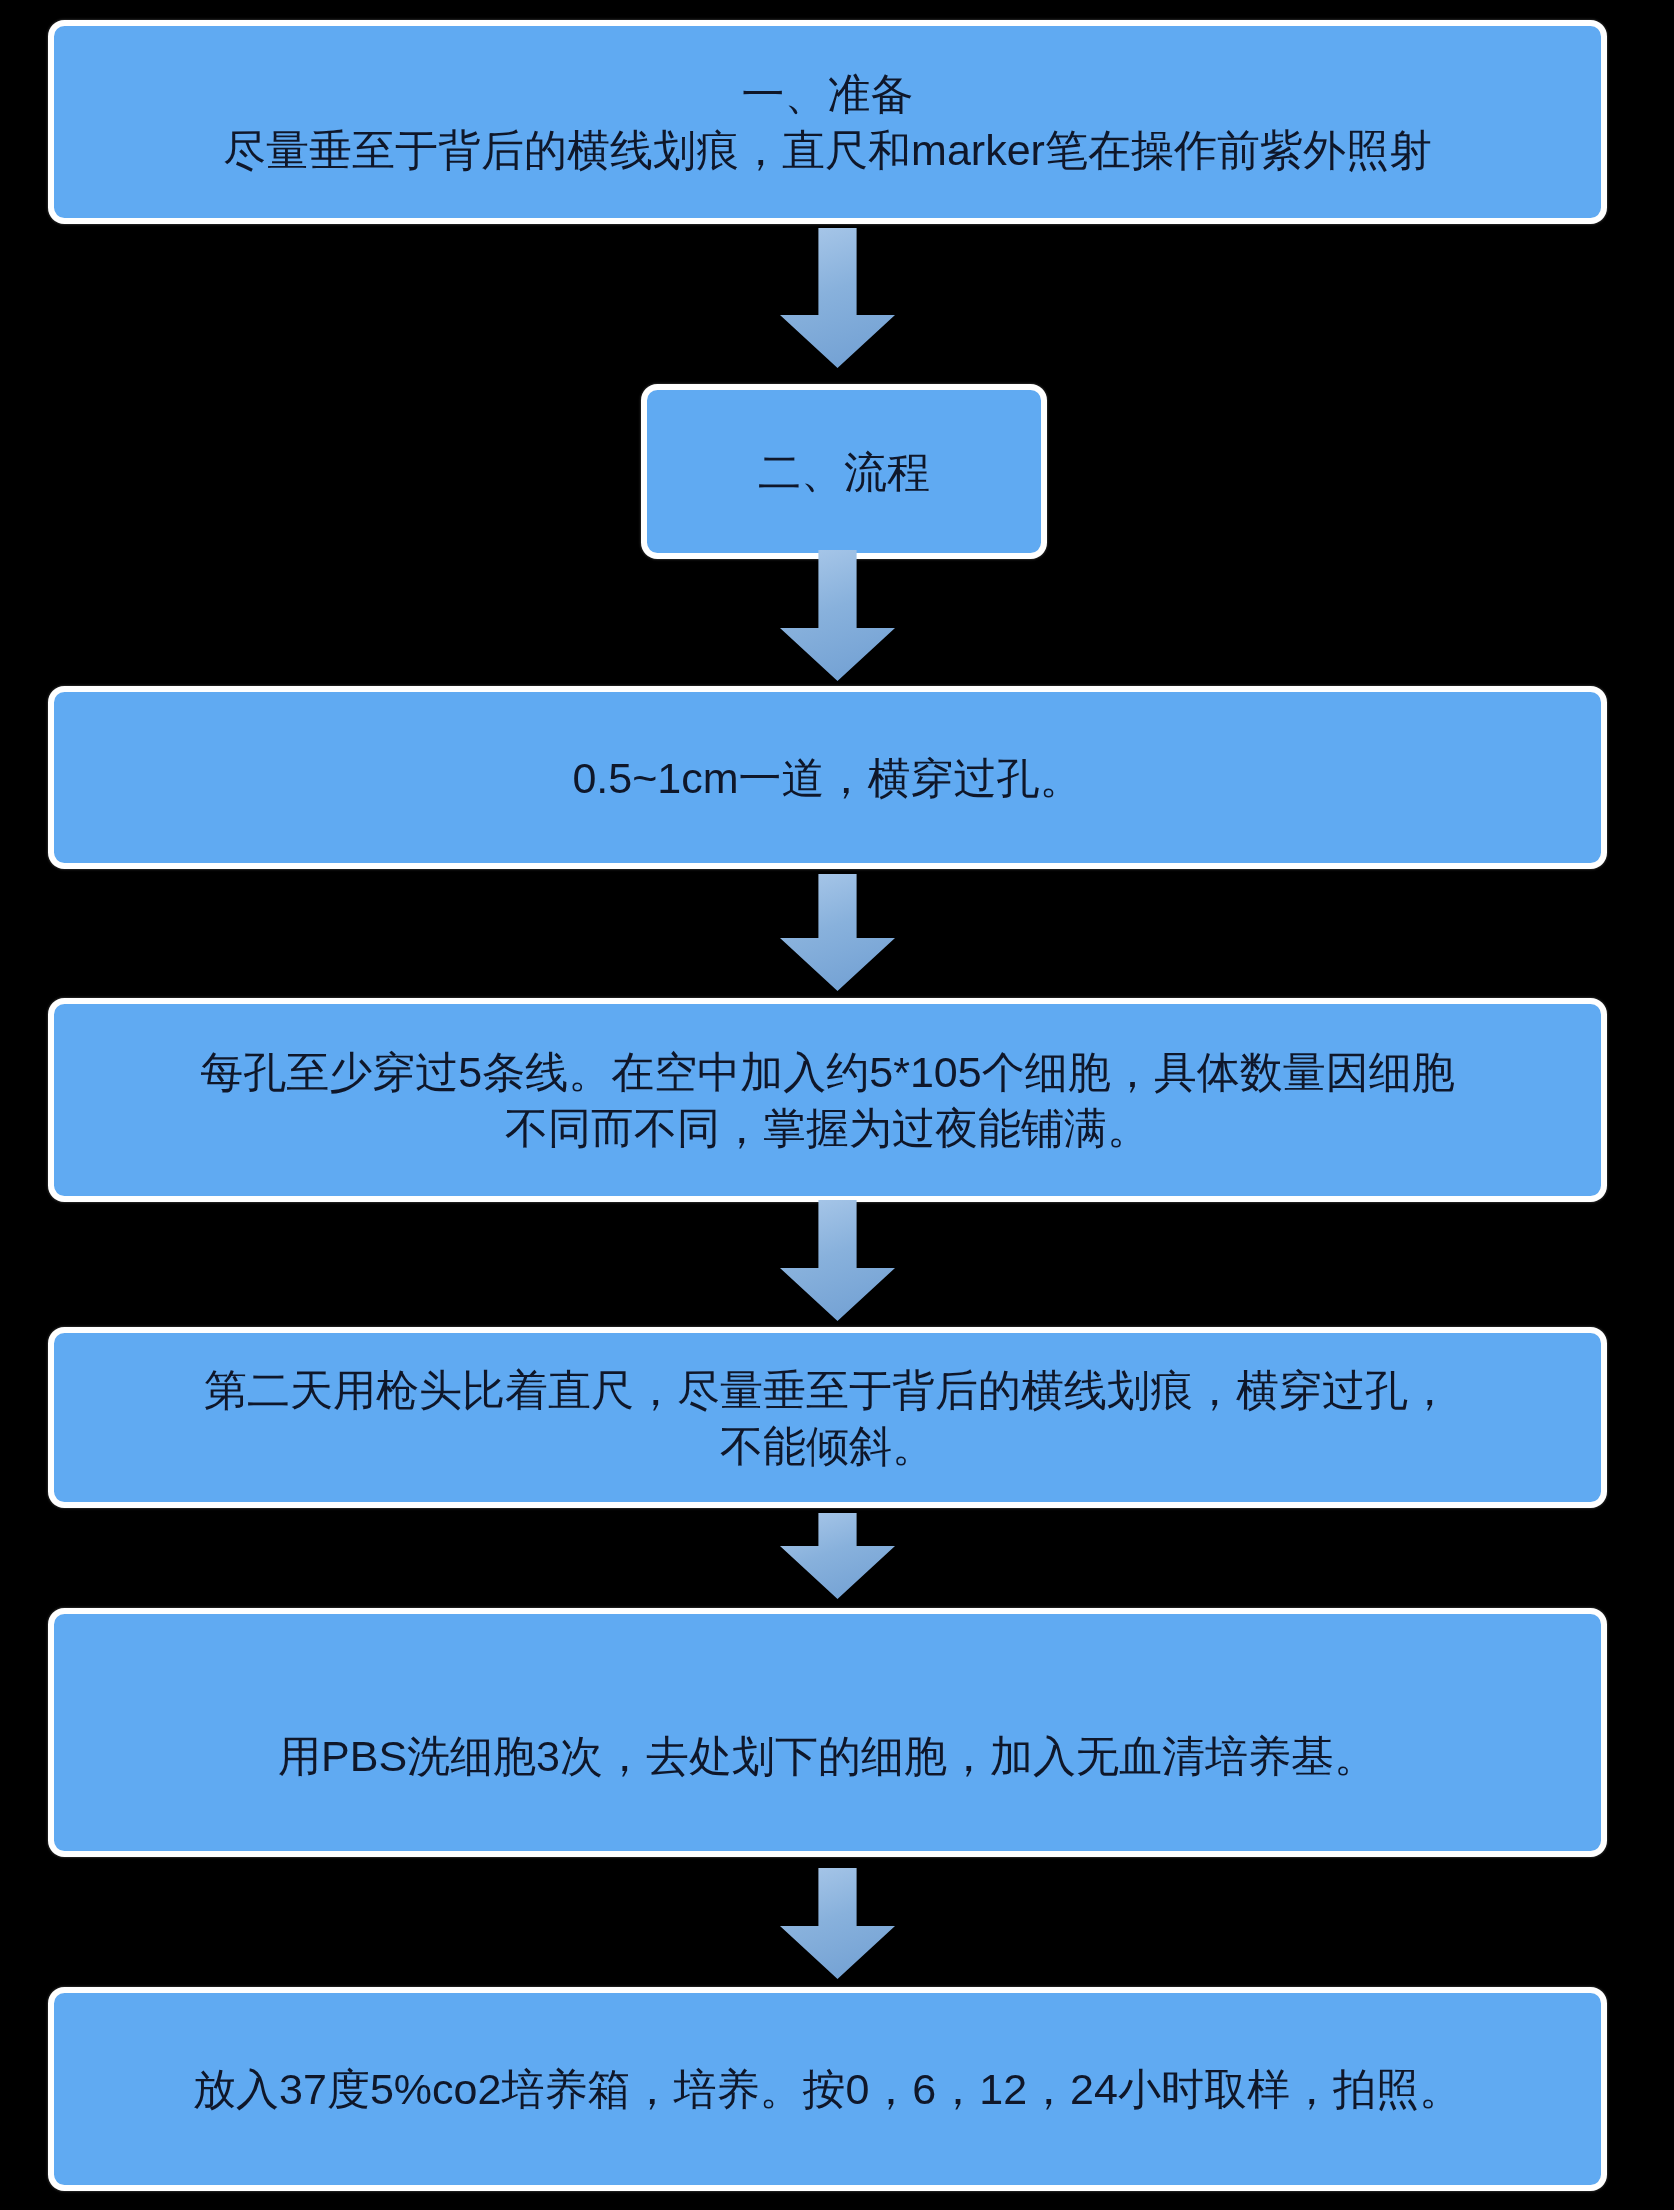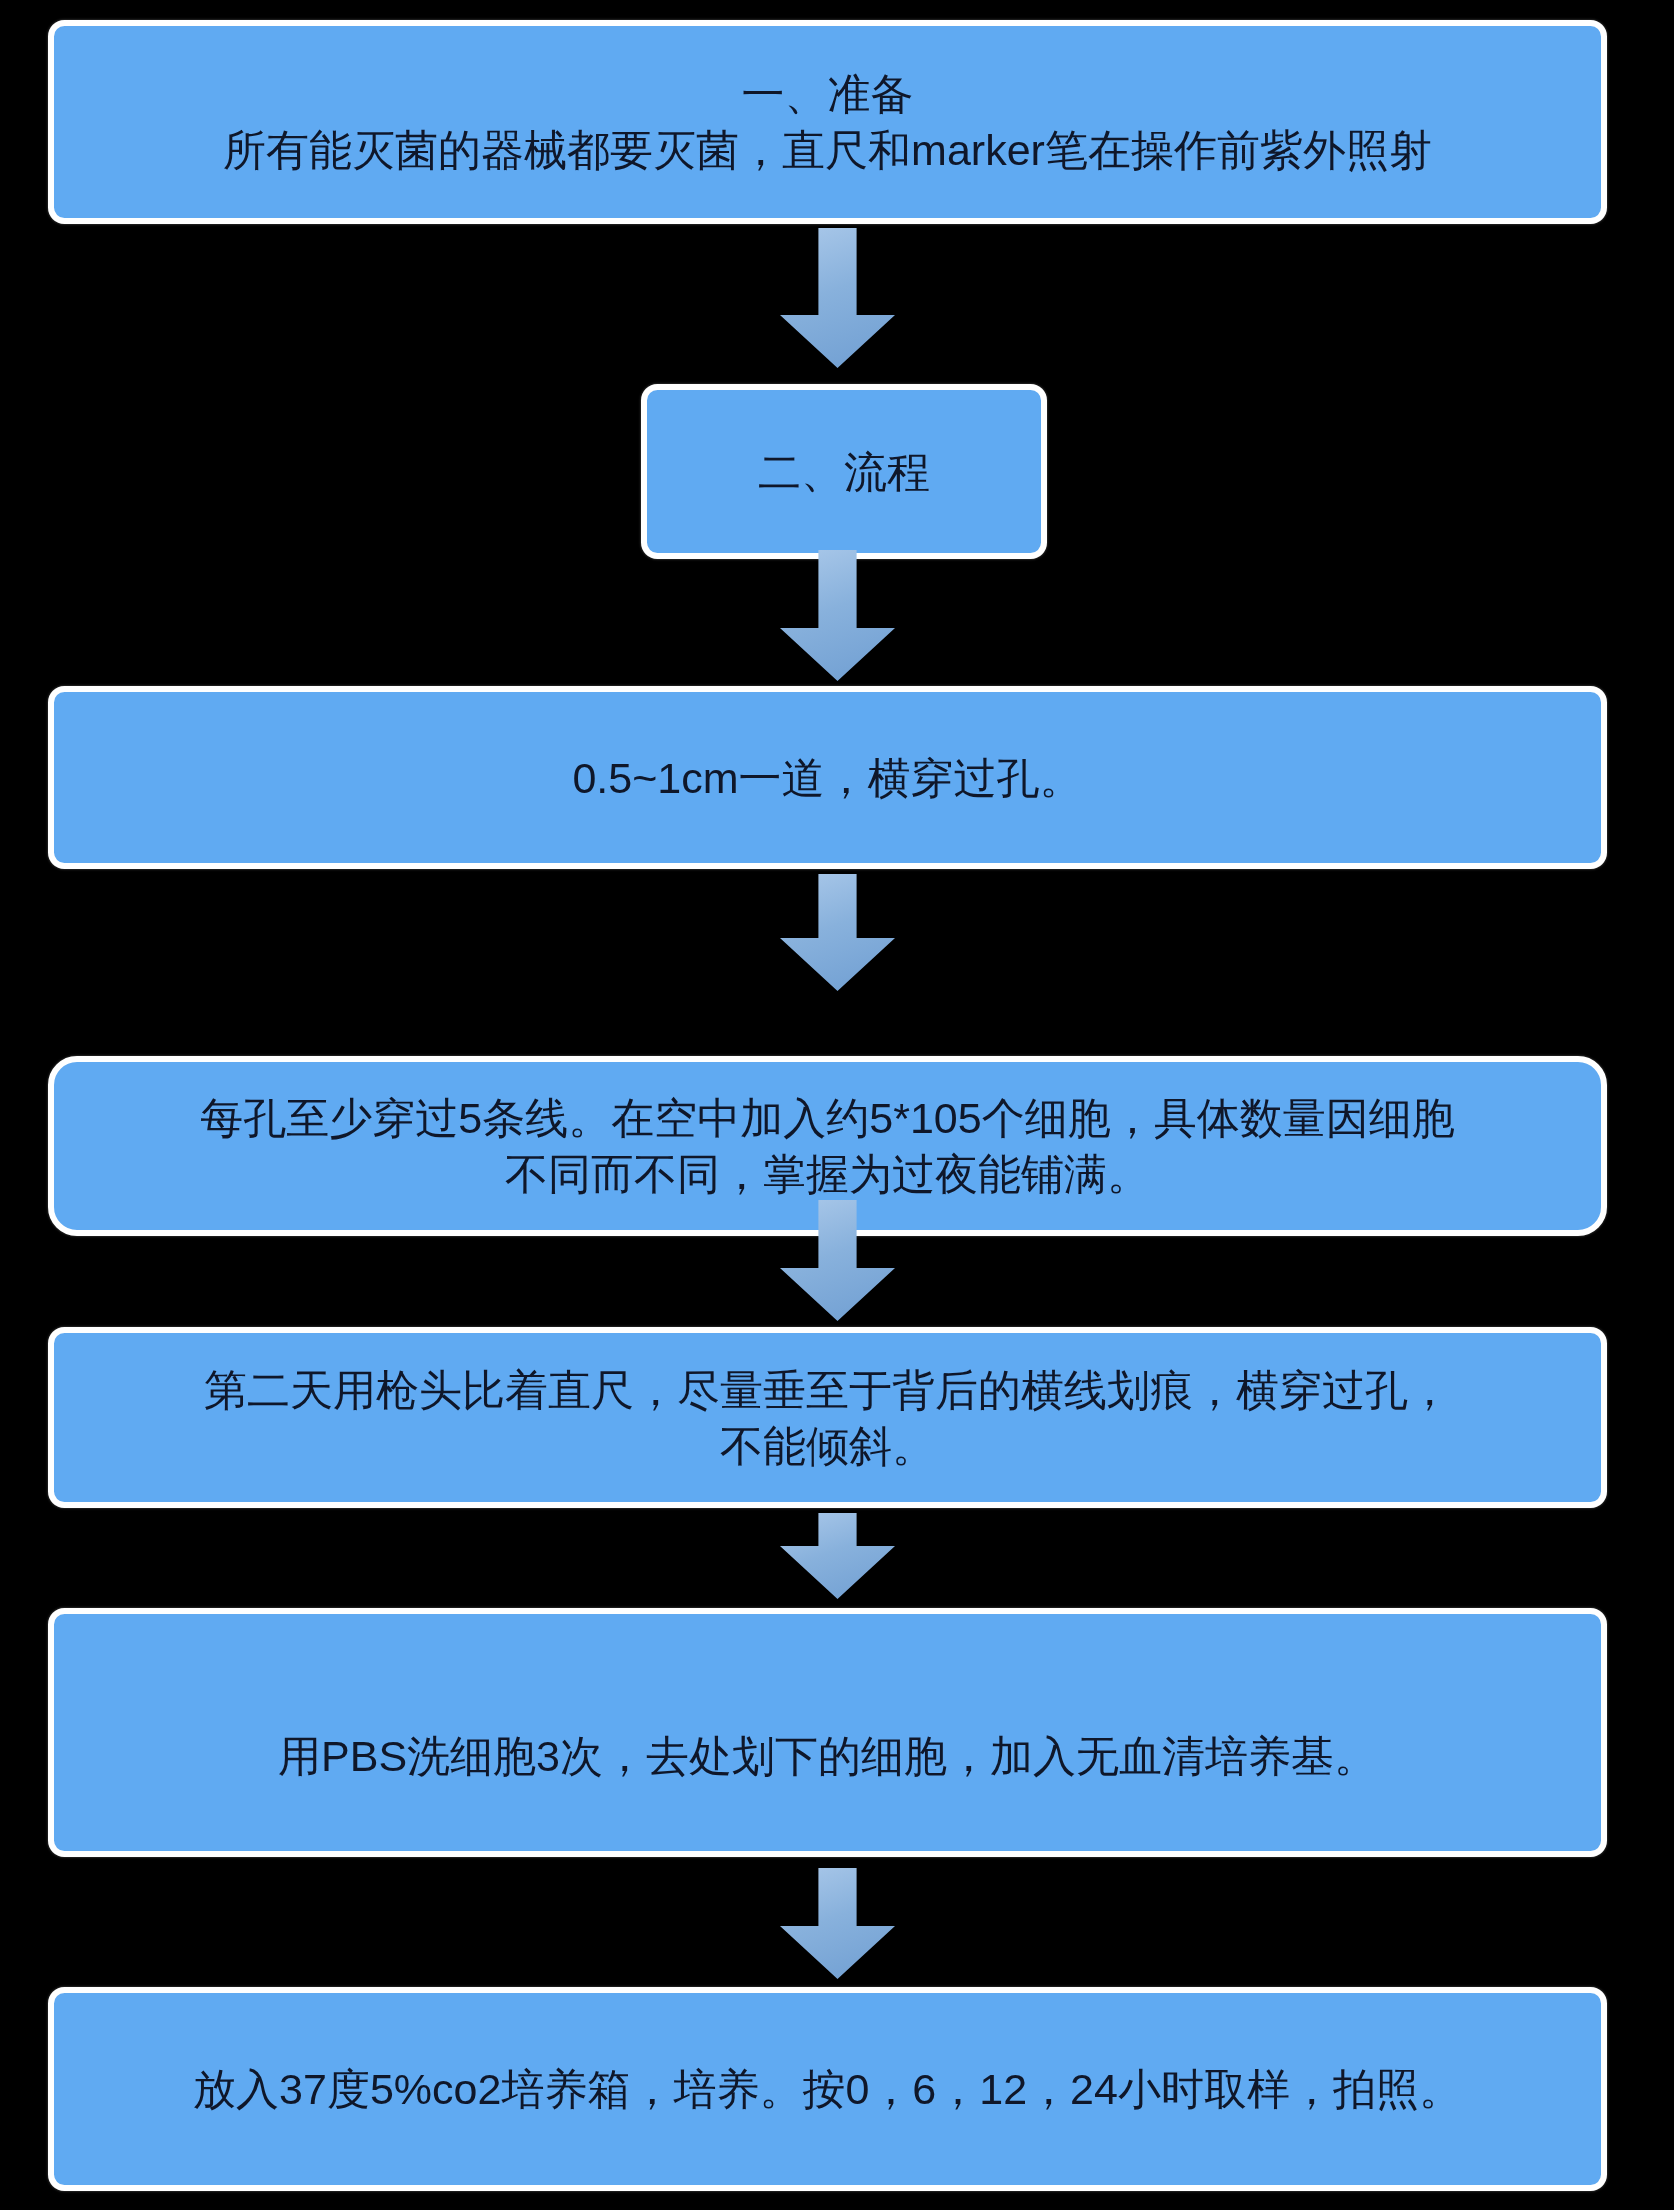--- a/index.html
+++ b/index.html
@@ -23,21 +23,21 @@
     color:#0f172a;
     font-size:43px;
     line-height:56px;
     text-align:center;
     box-shadow:0 0 2.7px rgba(180,180,180,0.45);
   }
   .box .line{white-space:nowrap;}
   .b1{left:48px;top:20px;width:1559px;height:204px;}
   .b2{left:641px;top:384px;width:406px;height:175px;}
   .b3{left:48px;top:686px;width:1559px;height:183px;}
-  .b4{left:48px;top:1056px;width:1559px;height:180px;border-radius:29px;}
+  .b4{left:48px;top:998px;width:1559px;height:204px;}
   .b5{left:48px;top:1327px;width:1559px;height:181px;}
   .b6{left:48px;top:1608px;width:1559px;height:249px;padding-top:46px;}
   .b7{left:48px;top:1987px;width:1559px;height:204px;}
   .arrow{
     position:absolute;
     left:780px;
     width:115px;
     background:linear-gradient(160deg,#abc9ea 0%,#88b1dc 45%,#6f9ed2 100%);
     clip-path:polygon(33.4% 0,66.6% 0,66.6% calc(100% - 53px),100% calc(100% - 53px),50% 100%,0 calc(100% - 53px),33.4% calc(100% - 53px));
   }
@@ -46,21 +46,21 @@
   .a3{top:874px;height:117px;}
   .a4{top:1200px;height:121px;}
   .a5{top:1513px;height:86px;}
   .a6{top:1868px;height:111px;}
 </style>
 </head>
 <body>
 
 <div class="box b1">
   <div class="line">一、准备</div>
-  <div class="line">所有能灭菌的器械都要灭菌，直尺和marker笔在操作前紫外照射</div>
+  <div class="line">尽量垂至于背后的横线划痕，直尺和marker笔在操作前紫外照射</div>
 </div>
 
 <div class="arrow a1"></div>
 
 <div class="box b2">
   <div class="line">二、流程</div>
 </div>
 
 <div class="arrow a2"></div>
 

